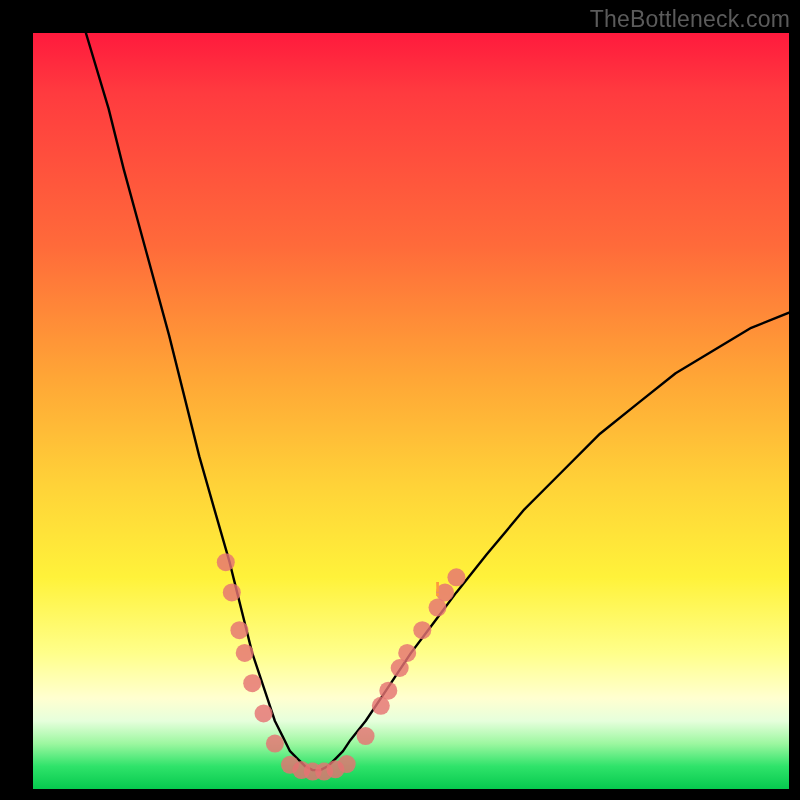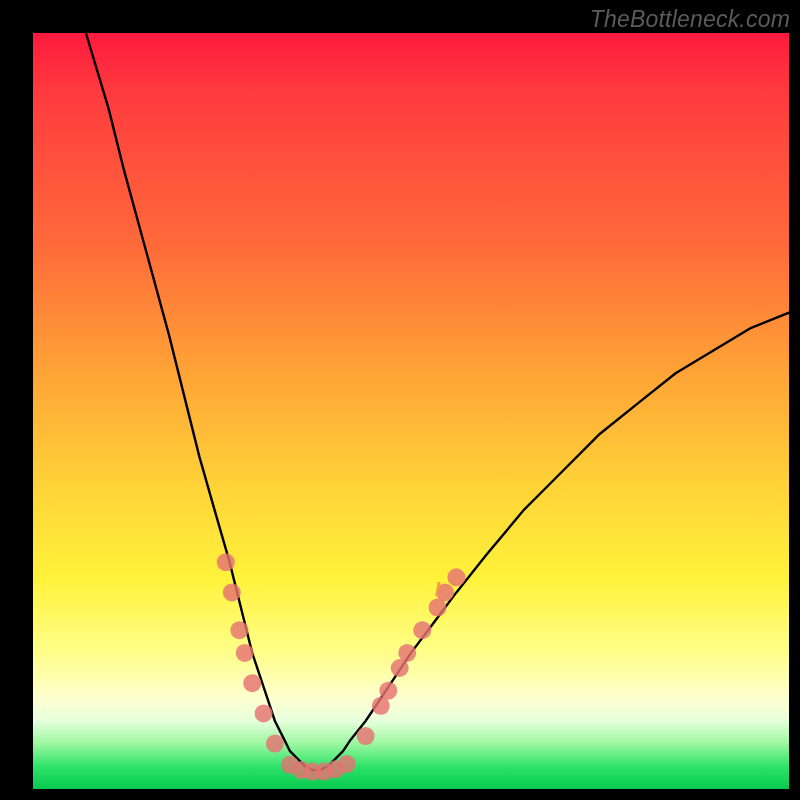--- a/index.html
+++ b/index.html
@@ -11,21 +11,20 @@
     overflow: hidden;
     font-family: Arial, Helvetica, sans-serif;
   }
   .frame {
     position: absolute;
     left: 0;
     top: 0;
     width: 800px;
     height: 800px;
     background: #000;
-    font-style: italic;
   }
   .plot {
     position: absolute;
     left: 33px;
     top: 33px;
     width: 756px;
     height: 756px;
     
     background: linear-gradient(to bottom,
       #ff1a3d 0%,

